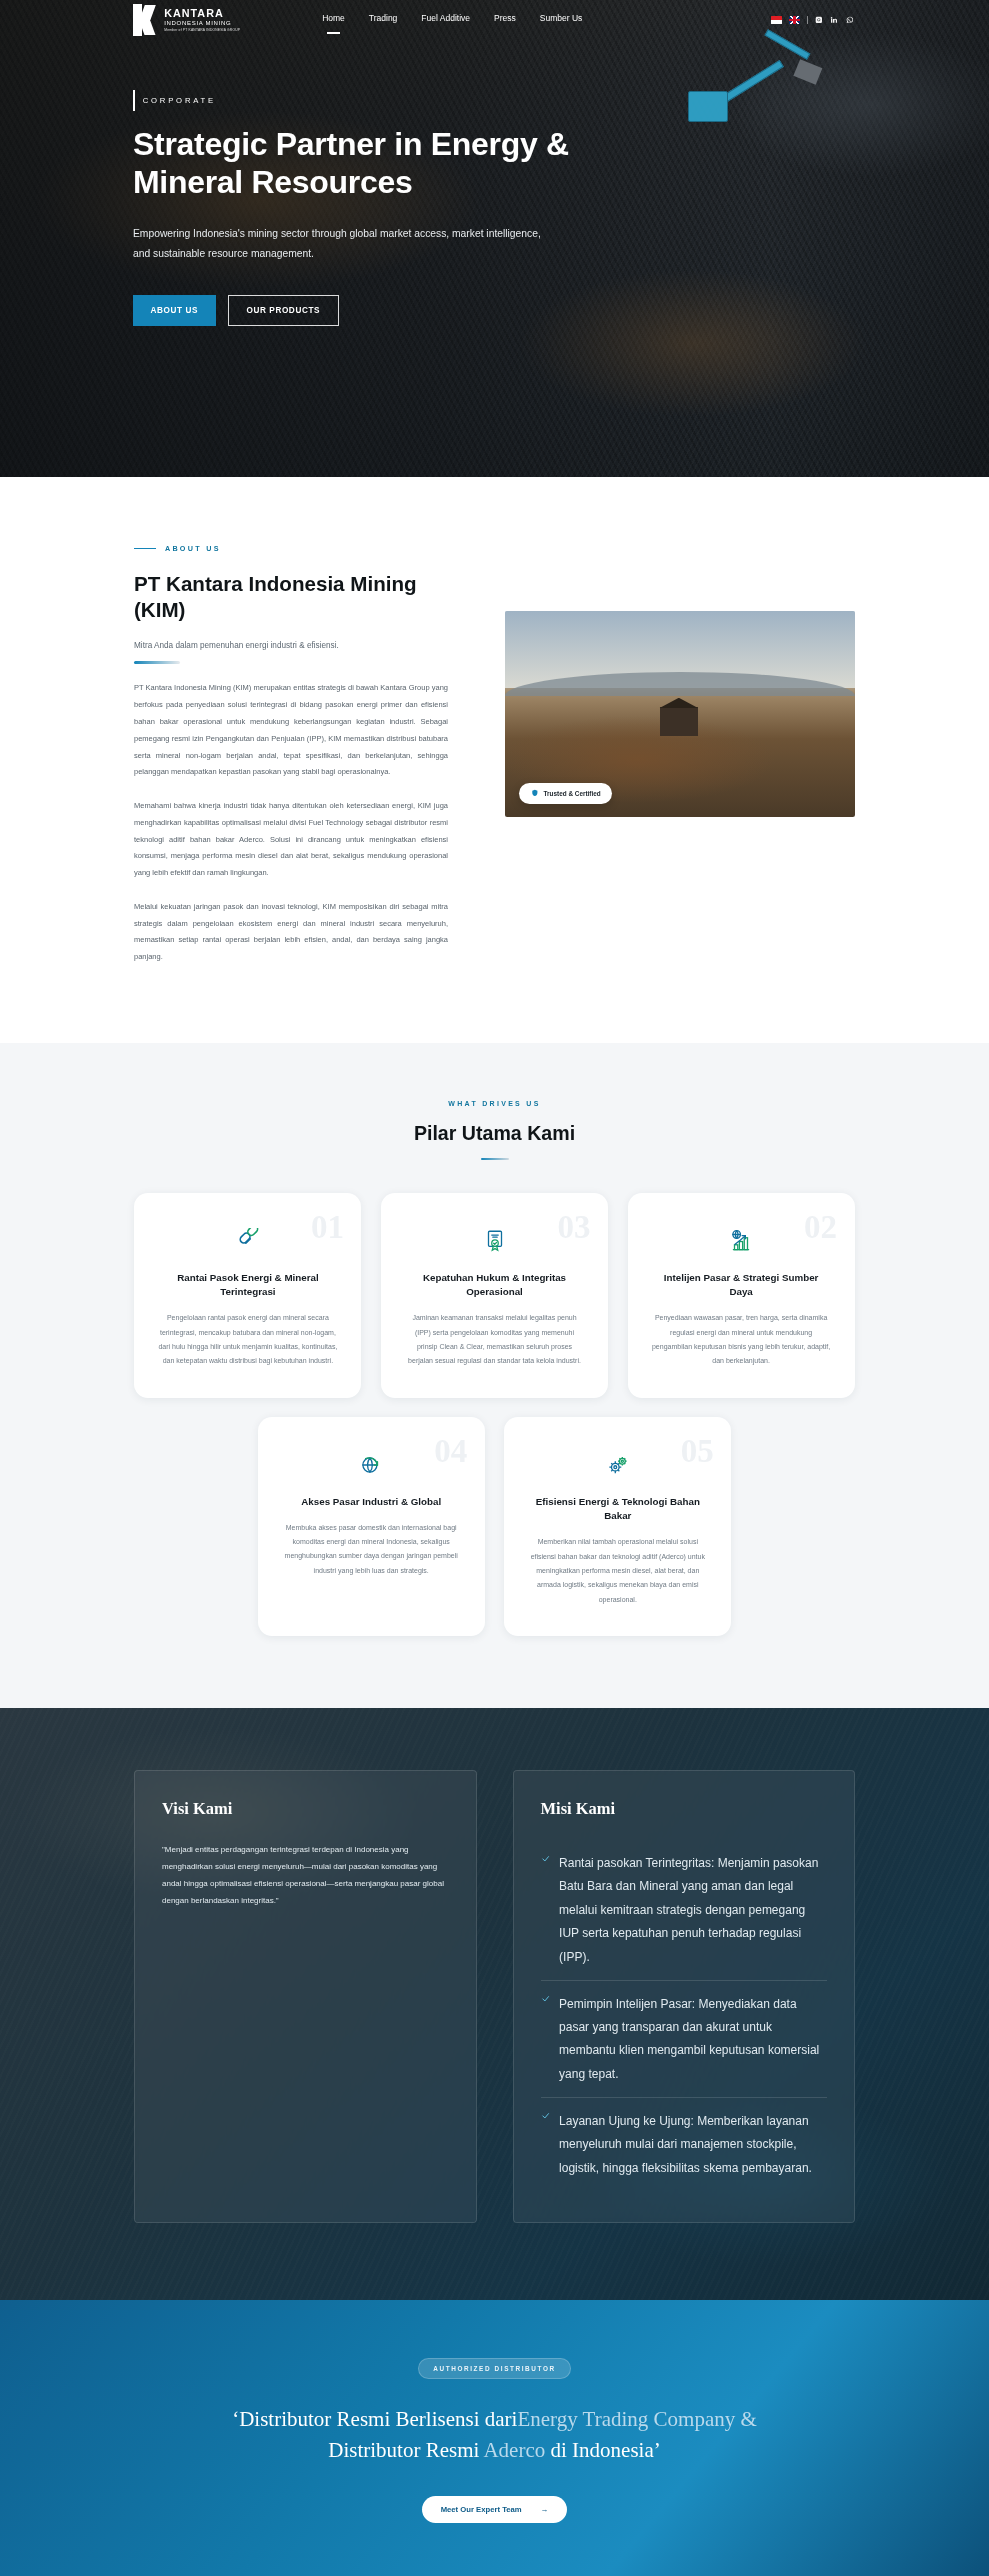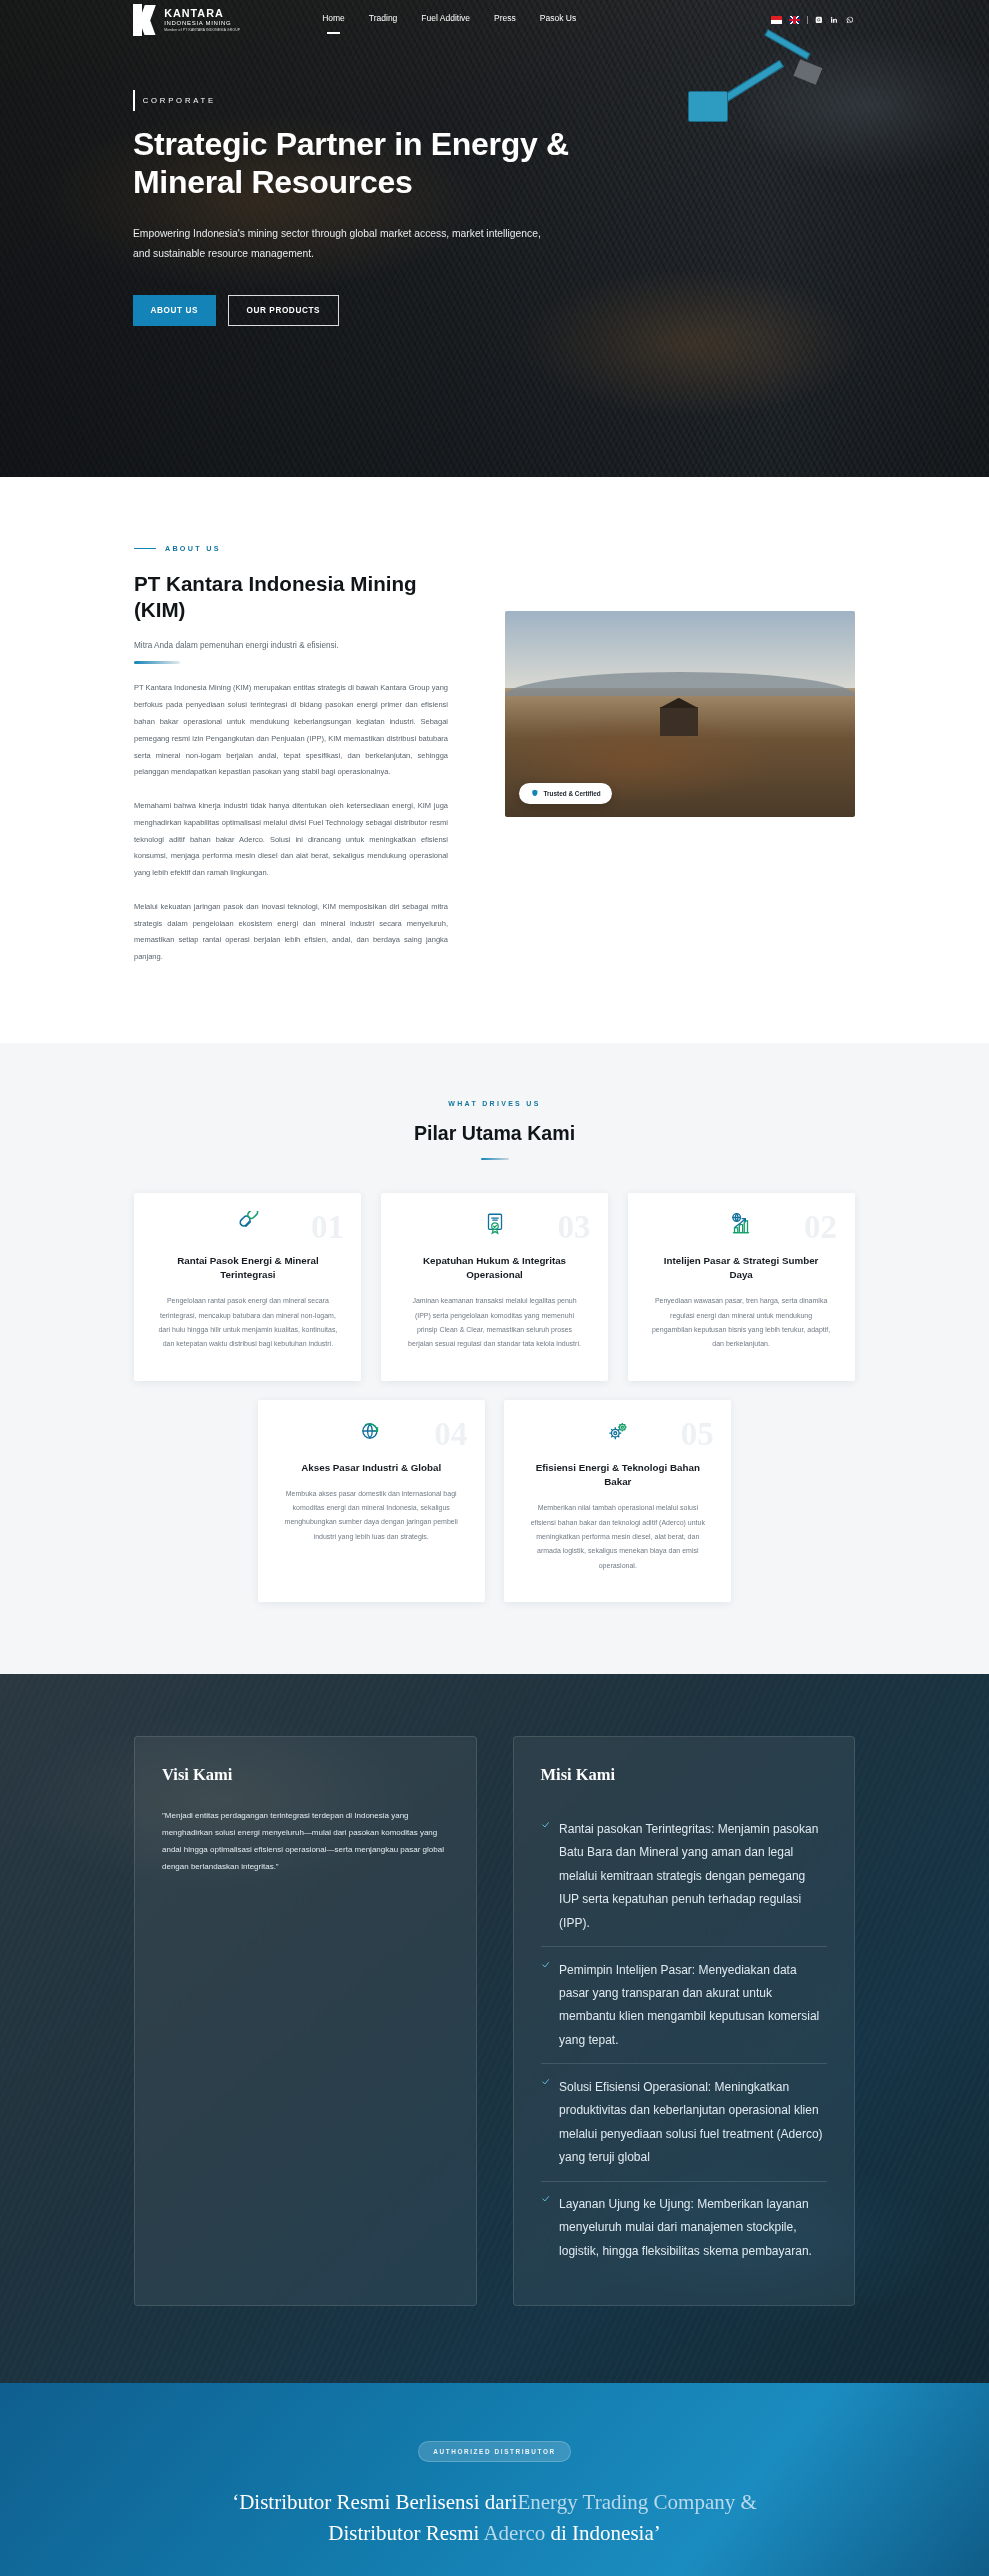--- a/index.html
+++ b/index.html
@@ -86,21 +86,21 @@
   .badge-chip svg{width:7.7px;height:7.7px;fill:#1484b8;}
   .badge-chip span{font-size:6.4px;font-weight:700;color:#1a2229;}
 
   
   .pillars{background:#f4f6f8;padding:57px 0 72px;}
   .center-kicker{text-align:center;color:#12769f;letter-spacing:2.3px;font-size:7px;font-weight:700;}
   .pillars h2{text-align:center;font-size:19.6px;color:#101518;margin-top:14.4px;font-weight:700;}
   .ctr-rule{width:28px;height:2.1px;border-radius:1px;margin:13.4px auto 0;background:linear-gradient(90deg,#1484b8,#cfd9e0);}
   .card-row{width:721px;margin:33px auto 0;display:flex;gap:19.6px;justify-content:center;}
   .card-row.two{margin-top:19.6px;}
-  .pcard{position:relative;width:227px;background:#fff;border-radius:2px;padding:16px 24px 29px;box-shadow:0 1.5px 8.2px rgba(20,40,60,.07);overflow:hidden;}
+  .pcard{position:relative;width:227px;background:#fff;border-radius:14px;padding:33px 24px 29px;box-shadow:0 1.5px 8.2px rgba(20,40,60,.07);overflow:hidden;}
   .pcard .num{position:absolute;right:17.5px;top:17.5px;font-size:33px;font-weight:700;color:#eef1f4;font-family:"Liberation Serif",serif;line-height:1;}
   .pcard .ic{height:29px;display:flex;align-items:center;justify-content:center;}
   .pcard .ic svg{width:26px;height:26px;}
   .pcard h3{text-align:center;font-size:9.8px;line-height:1.5;font-weight:800;color:#161c22;margin-top:15.5px;}
   .pcard p{text-align:center;font-size:7px;line-height:2.05;color:#707b85;margin-top:11.3px;}
 
   
   .vm{position:relative;width:989px;min-height:412px;overflow:hidden;background:#1b2a33;padding:62px 8px 77px;}
   .vm-bg{position:absolute;inset:0;
     background:
@@ -157,21 +157,21 @@
         <div class="l1">KANTARA</div>
         <div class="l2">INDONESIA MINING</div>
         <div class="l3">Member of PT KANTARA INDONESIA GROUP</div>
       </div>
     </div>
     <nav class="main-nav">
       <div class="nav-item active">Home</div>
       <div class="nav-item">Trading</div>
       <div class="nav-item">Fuel Additive</div>
       <div class="nav-item">Press</div>
-      <div class="nav-item">Pasok Us</div>
+      <div class="nav-item">Sumber Us</div>
     </nav>
     <div class="header-right">
       <div class="flag flag-id"></div>
       <div class="flag flag-uk"></div>
       <div class="hdr-div"></div>
       <div class="soc">
           <svg viewBox="0 0 24 24">
             <path d="M12 2.2c3.2 0 3.6 0 4.9.07 3.3.15 4.8 1.7 4.95 4.95.06 1.3.07 1.7.07 4.88 0 3.2 0 3.6-.07 4.9-.15 3.2-1.66 4.8-4.95 4.95-1.3.06-1.7.07-4.9.07-3.2 0-3.6 0-4.88-.07-3.3-.15-4.8-1.75-4.95-4.95C2.11 15.7 2.1 15.3 2.1 12.1c0-3.2 0-3.6.07-4.88C2.32 3.97 3.83 2.42 7.12 2.27 8.4 2.21 8.8 2.2 12 2.2zm0 5.1a4.7 4.7 0 100 9.4 4.7 4.7 0 000-9.4zm0 7.75a3.05 3.05 0 110-6.1 3.05 3.05 0 010 6.1zm5.98-7.94a1.1 1.1 0 11-2.2 0 1.1 1.1 0 012.2 0z"></path>
           </svg>
         </div>
@@ -338,26 +338,20 @@
         <li>
           <span class="chk"><svg viewBox="0 0 24 24">
                 <path d="M4 12l6 6L20 6"></path>
               </svg></span>
           <span class="t">Pemimpin Intelijen Pasar: Menyediakan data pasar yang transparan dan akurat untuk membantu klien mengambil keputusan komersial yang tepat.</span>
         </li>
         <li>
           <span class="chk"><svg viewBox="0 0 24 24">
                 <path d="M4 12l6 6L20 6"></path>
               </svg></span>
-          <span class="t">Solusi Efisiensi Operasional: Meningkatkan produktivitas dan keberlanjutan operasional klien melalui penyediaan solusi fuel treatment (Aderco) yang teruji global</span>
-        </li>
-        <li>
-          <span class="chk"><svg viewBox="0 0 24 24">
-                <path d="M4 12l6 6L20 6"></path>
-              </svg></span>
           <span class="t">Layanan Ujung ke Ujung: Memberikan layanan menyeluruh mulai dari manajemen stockpile, logistik, hingga fleksibilitas skema pembayaran.</span>
         </li>
       </ul>
     </div>
   </div>
 </section>
 
 <section class="cta">
   <div class="cta-inner">
     <div class="cta-chip">AUTHORIZED DISTRIBUTOR</div>

